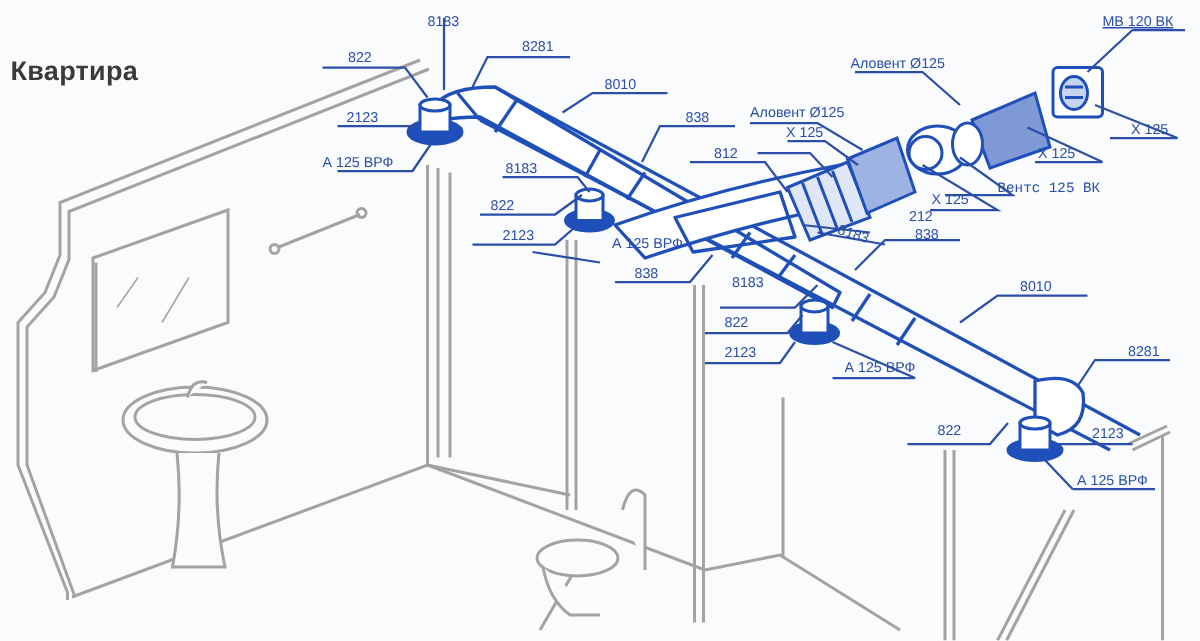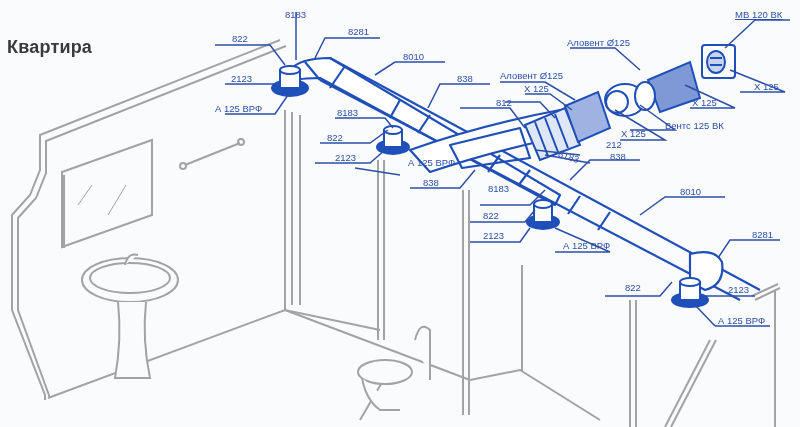--- a/index.html
+++ b/index.html
@@ -161,21 +161,21 @@
 
 <div class="lbl" style="left:285px;top:10px;">8183</div>
 <div class="lbl" style="left:232px;top:34px;">822</div>
 <div class="lbl" style="left:348px;top:27px;">8281</div>
 <div class="lbl" style="left:403px;top:52px;">8010</div>
 <div class="lbl" style="left:231px;top:74px;">2123</div>
 <div class="lbl" style="left:215px;top:104px;">А 125 ВРФ</div>
 <div class="lbl" style="left:457px;top:74px;">838</div>
 <div class="lbl" style="left:337px;top:108px;">8183</div>
 <div class="lbl" style="left:327px;top:133px;">822</div>
-<div class="lbl" style="left:496px;top:98px;">812</div>
+<div class="lbl" style="left:476px;top:98px;">812</div>
 <div class="lbl" style="left:335px;top:153px;">2123</div>
 <div class="lbl" style="left:408px;top:158px;">А 125 ВРФ</div>
 <div class="lbl" style="left:423px;top:178px;">838</div>
 <div class="lbl" style="left:575px;top:140px;margin-left:31px;">212</div>
 <div class="lbl" style="left:558px;top:152px;transform:rotate(18deg);">8183</div>
 <div class="lbl" style="left:610px;top:152px;">838</div>
 <div class="lbl" style="left:488px;top:184px;">8183</div>
 <div class="lbl" style="left:483px;top:211px;">822</div>
 <div class="lbl" style="left:483px;top:231px;">2123</div>
 <div class="lbl" style="left:563px;top:241px;">А 125 ВРФ</div>
@@ -183,14 +183,14 @@
 <div class="lbl" style="left:752px;top:230px;">8281</div>
 <div class="lbl" style="left:625px;top:283px;">822</div>
 <div class="lbl" style="left:728px;top:285px;">2123</div>
 <div class="lbl" style="left:718px;top:316px;">А 125 ВРФ</div>
 <div class="lbl" style="left:567px;top:38px;">Аловент Ø125</div>
 <div class="lbl" style="left:500px;top:71px;">Аловент Ø125</div>
 <div class="lbl" style="left:524px;top:84px;">X 125</div>
 <div class="lbl" style="left:621px;top:129px;">X 125</div>
 <div class="lbl" style="left:692px;top:98px;">X 125</div>
 <div class="lbl" style="left:754px;top:82px;">X 125</div>
-<div class="lbl" style="left:665px;top:121px;">Вентс 125 ВК</div>
+<div class="lbl" style="left:665px;top:121px;font-family:Liberation Mono, monospace;">Вентс 125 ВК</div>
 <div class="lbl" style="left:735px;top:10px;text-decoration:underline;">МВ 120 ВК</div>
 
 </body></html>

